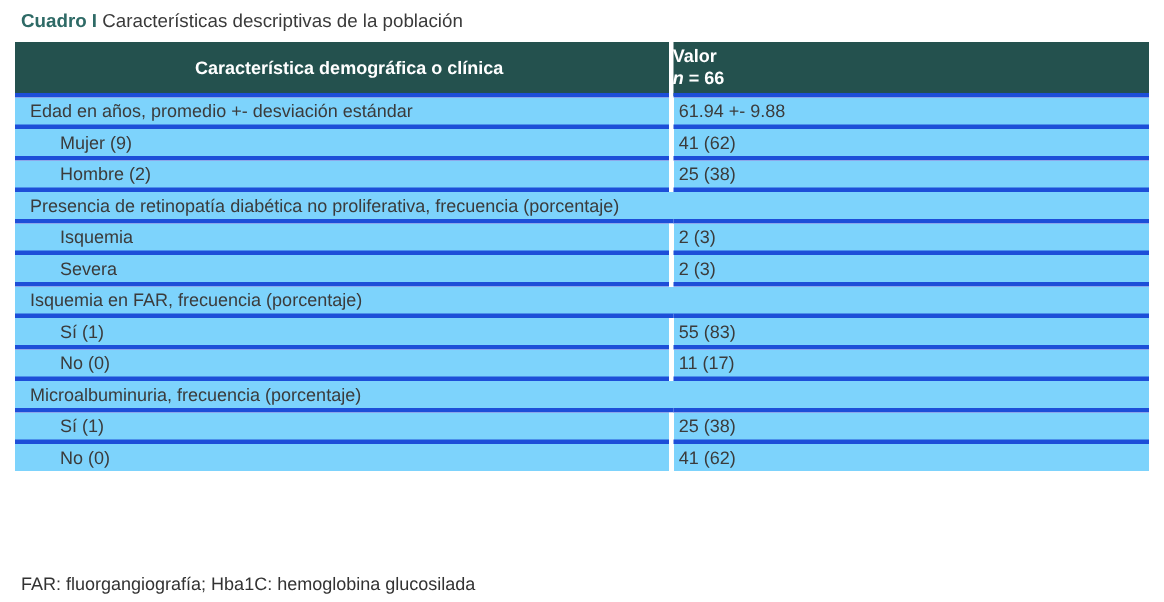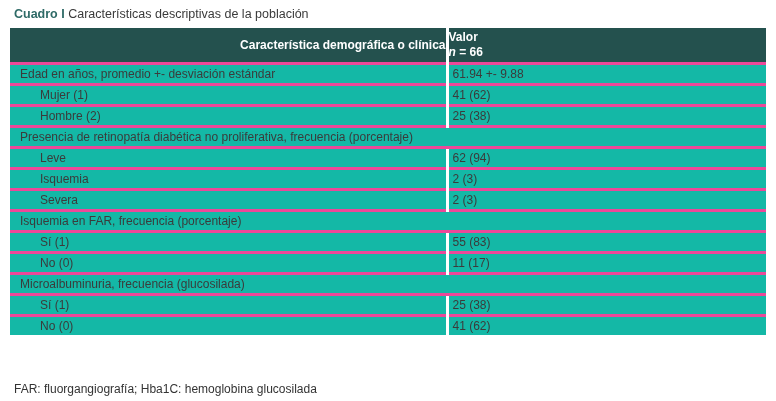--- a/index.html
+++ b/index.html
@@ -43,32 +43,32 @@
   thead th {
     background: #24514e;
     color: #ffffff;
     font-weight: bold;
     font-size: 12px;
     height: 34px;
     vertical-align: middle;
     padding: 0;
   }
   thead th.h-left {
-    text-align: right;
+    text-align: center;
     padding-left: 10px;
   }
   thead th.h-right {
     text-align: left;
     border-left: 3px solid #ffffff;
     line-height: 15px;
   }
   thead th .n-italic { font-style: italic; font-weight: bold; }
   tbody td {
-    background: #14b8a6;
-    border-top: 3px solid #ec4899;
+    background: #7dd3fc;
+    border-top: 3px solid #1d4ed8;
     height: 16px;
     padding: 1px 8px 1px 10px;
     vertical-align: middle;
     line-height: 15px;
     overflow: hidden;
     white-space: nowrap;
   }
   tbody tr.indent td.label-cell { padding-left: 30px; }
   tbody td.value-cell {
     border-left: 3px solid #ffffff;
@@ -105,33 +105,29 @@
           <span class="n-italic">n</span><span> = 66</span>
         </th>
       </tr>
     </thead>
     <tbody id="table-body">
         <tr>
           <td class="label-cell">Edad en años, promedio +- desviación estándar</td>
           <td class="value-cell">61.94 +- 9.88</td>
         </tr>
         <tr class="indent">
-          <td class="label-cell">Mujer (1)</td>
+          <td class="label-cell">Mujer (9)</td>
           <td class="value-cell">41 (62)</td>
         </tr>
         <tr class="indent">
           <td class="label-cell">Hombre (2)</td>
           <td class="value-cell">25 (38)</td>
         </tr>
         <tr>
           <td class="label-cell" colspan="2">Presencia de retinopatía diabética no proliferativa, frecuencia (porcentaje)</td>
-        </tr>
-        <tr class="indent">
-          <td class="label-cell">Leve</td>
-          <td class="value-cell">62 (94)</td>
         </tr>
         <tr class="indent">
           <td class="label-cell">Isquemia</td>
           <td class="value-cell">2 (3)</td>
         </tr>
         <tr class="indent">
           <td class="label-cell">Severa</td>
           <td class="value-cell">2 (3)</td>
         </tr>
         <tr>
@@ -139,21 +135,21 @@
         </tr>
         <tr class="indent">
           <td class="label-cell">Sí (1)</td>
           <td class="value-cell">55 (83)</td>
         </tr>
         <tr class="indent">
           <td class="label-cell">No (0)</td>
           <td class="value-cell">11 (17)</td>
         </tr>
         <tr>
-          <td class="label-cell" colspan="2">Microalbuminuria, frecuencia (glucosilada)</td>
+          <td class="label-cell" colspan="2">Microalbuminuria, frecuencia (porcentaje)</td>
         </tr>
         <tr class="indent">
           <td class="label-cell">Sí (1)</td>
           <td class="value-cell">25 (38)</td>
         </tr>
         <tr class="indent">
           <td class="label-cell">No (0)</td>
           <td class="value-cell">41 (62)</td>
         </tr>
       </tbody>

